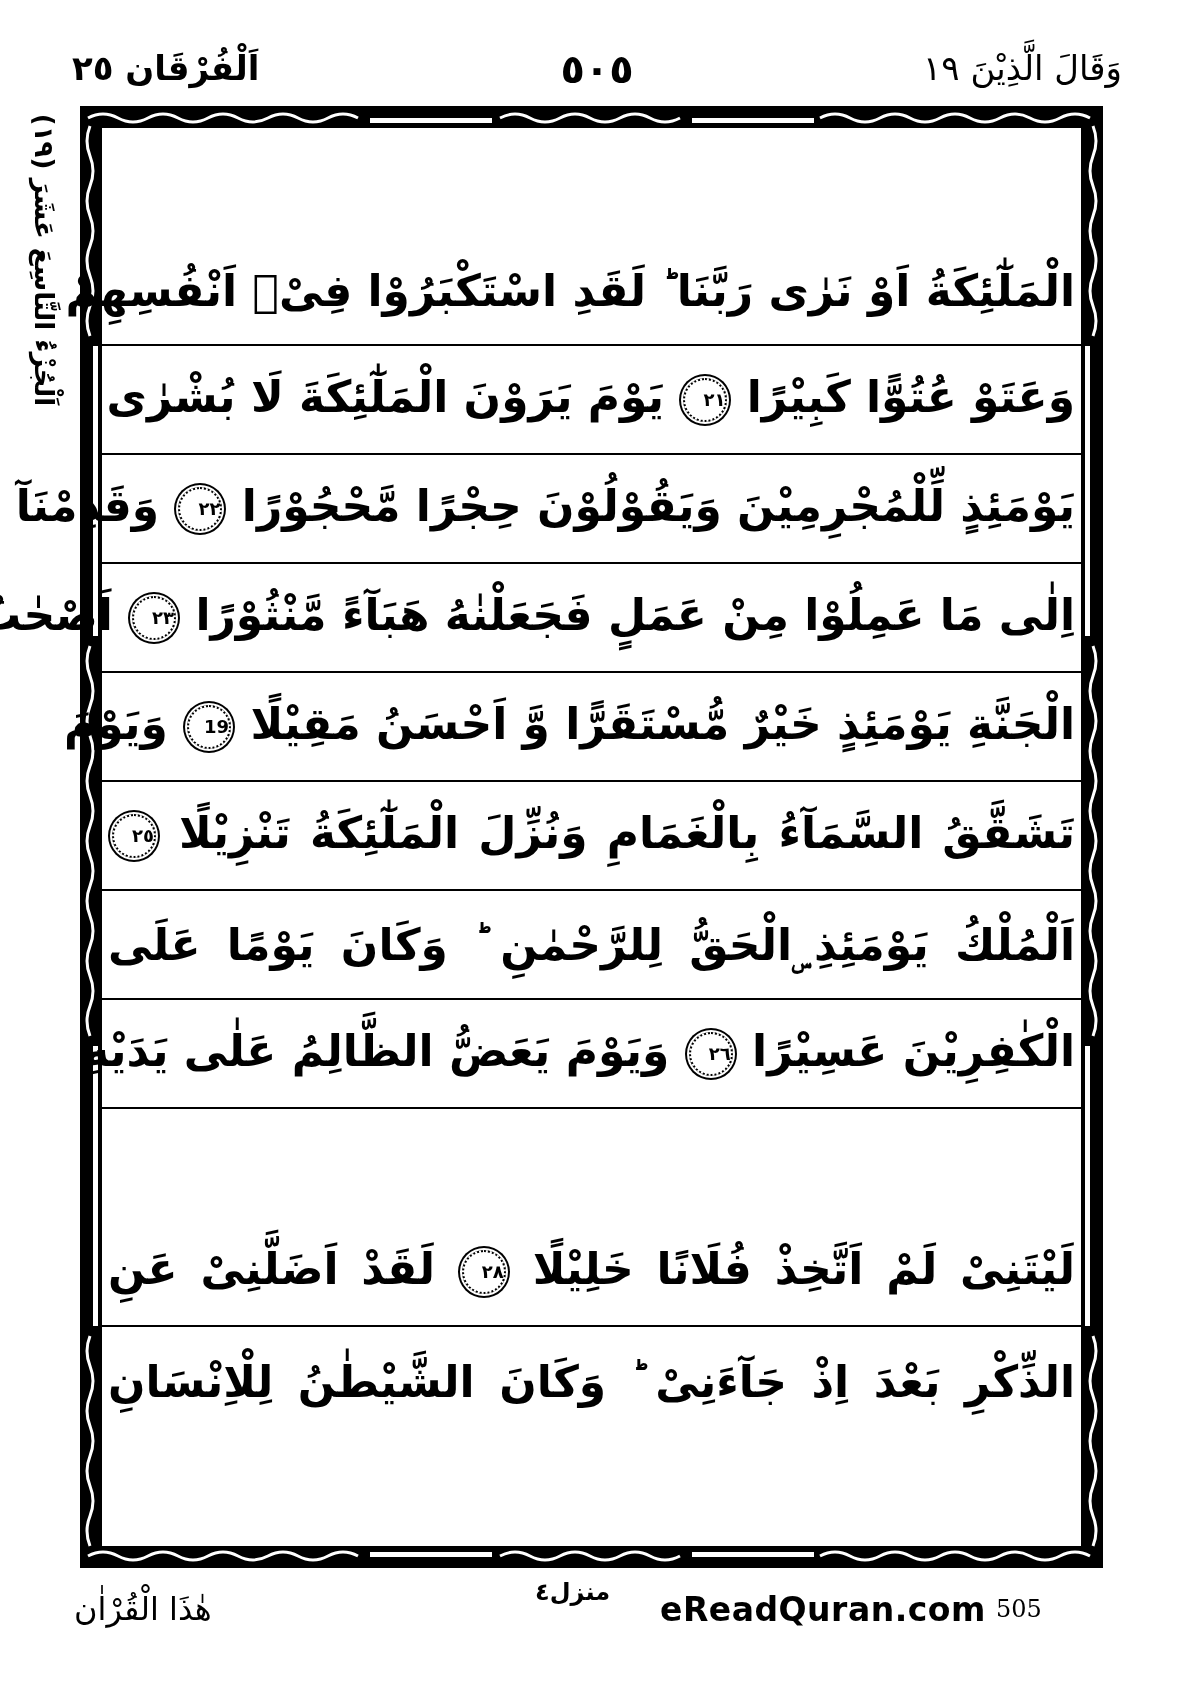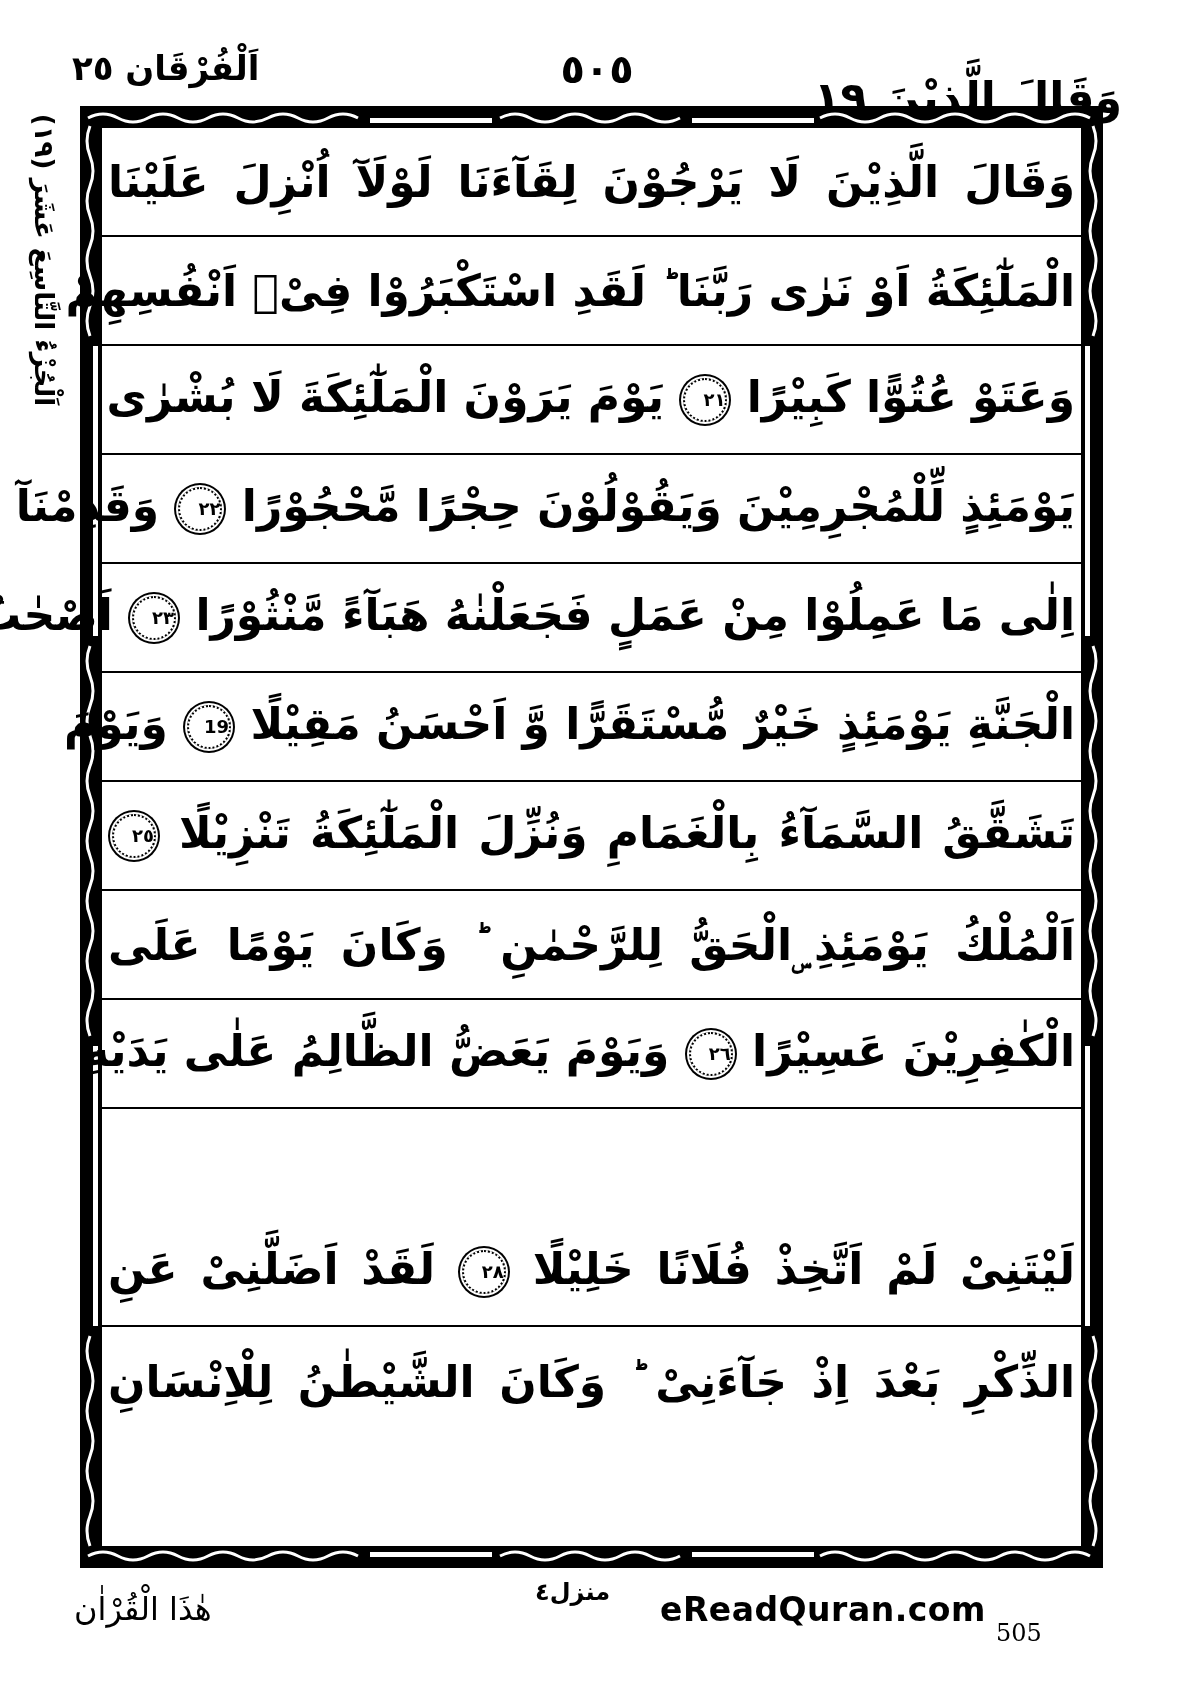--- a/index.html
+++ b/index.html
@@ -1,41 +1,41 @@
 <!DOCTYPE html>
 <html><head>
   <meta charset="utf-8">
   <style>
     html, body { margin:0; padding:0; }
     body {
       width:1190px; height:1684px; background:#ffffff; position:relative; overflow:hidden;
       font-family:"DejaVu Sans", sans-serif; color:#000;
     }
     .header { position:absolute; top:48px; left:72px; width:1050px; height:50px; }
-    .hdr-right { position:absolute; right:0; top:0; font-size:44px; font-weight:bold; direction:rtl; white-space:nowrap;margin-top:24px; }
+    .hdr-right { position:absolute; right:0; top:0; font-size:34px; font-weight:normal; direction:rtl; white-space:nowrap; }
     .hdr-center { position:absolute; left:50%; transform:translateX(-50%); top:-2px; font-size:40px; font-weight:bold; direction:rtl; }
     .hdr-left { position:absolute; left:0; top:0; font-size:34px; font-weight:bold; direction:rtl; white-space:nowrap; }
 
     .frame { position:absolute; left:80px; top:106px; width:1023px; height:1462px; background:#000; }
     .frame-inner { position:absolute; left:20px; top:20px; right:20px; bottom:20px; background:#fff; border:2px solid #000; box-sizing:border-box; }
     .orn { position:absolute; }
     .bar-gap { position:absolute; background:#fff; }
 
     .margin-note { position:absolute; left:14px; top:260px; transform:translate(-50%,-50%) rotate(90deg); transform-origin:center; font-size:26px; font-weight:bold; direction:rtl; white-space:nowrap; left:44px; }
 
     .lines { position:absolute; left:0; top:0; right:0; bottom:0; }
     .line { position:absolute; left:0; right:0; height:109px; border-bottom:2px solid #000; box-sizing:border-box; display:flex; align-items:center; justify-content:space-between; direction:rtl; padding:0 6px; }
     .line:last-child { border-bottom:none; }
     .line-text { font-family:"DejaVu Sans", sans-serif; font-size:44px; font-weight:bold; direction:rtl; white-space:nowrap; width:100%; text-align:justify; text-align-last:justify; line-height:1; }
     .ayah { display:inline-block; width:40px; height:40px; border-radius:50%; border:2px dotted #000; box-shadow:0 0 0 2px #fff, 0 0 0 4px #000; font-size:18px; font-weight:bold; text-align:left; line-height:40px; vertical-align:middle; margin:16px 4px; direction:rtl; }
 
     .footer-left { position:absolute; left:74px; top:1590px; font-size:32px; font-weight:normal; direction:rtl; }
     .footer-manzil { position:absolute; left:535px; top:1578px; font-size:24px; font-weight:bold; direction:rtl; }
     .footer-site { position:absolute; left:660px; top:1590px; font-family:"DejaVu Sans", sans-serif; font-size:33px; font-weight:bold; letter-spacing:0.5px; }
-    .footer-page { position:absolute; left:996px; top:1595px; font-family:"DejaVu Serif", serif; font-size:24px;margin-top:24px; }
+    .footer-page { position:absolute; left:996px; top:1595px; font-family:"DejaVu Serif", serif; font-size:24px; }
   </style>
 </head>
 <body>
 
 <div class="header">
   <div class="hdr-right">وَقَالَ الَّذِيْنَ ١٩</div>
   <div class="hdr-center">٥٠٥</div>
   <div class="hdr-left">اَلْفُرْقَان ٢٥</div>
 </div>
 
@@ -68,23 +68,20 @@
   <div class="bar-gap" style="left:612px;top:12px;width:122px;height:5px;"></div>
   <div class="bar-gap" style="left:290px;top:1446px;width:122px;height:5px;"></div>
   <div class="bar-gap" style="left:612px;top:1446px;width:122px;height:5px;"></div>
   <div class="bar-gap" style="left:13px;top:240px;width:5px;height:290px;"></div>
   <div class="bar-gap" style="left:13px;top:940px;width:5px;height:280px;"></div>
   <div class="bar-gap" style="left:1005px;top:240px;width:5px;height:290px;"></div>
   <div class="bar-gap" style="left:1005px;top:940px;width:5px;height:280px;"></div>
 
   <div class="frame-inner">
     <div class="lines">
-      <div class="line" style="top:0px">
-          <span class="line-text">وَقَالَ الَّذِيْنَ لَا يَرْجُوْنَ لِقَآءَنَا لَوْلَآ اُنْزِلَ عَلَيْنَا</span>
-        </div>
       <div class="line" style="top:109px">
           <span class="line-text">الْمَلٰٓئِكَةُ اَوْ نَرٰی رَبَّنَا ؕ لَقَدِ اسْتَكْبَرُوْا فِیْۤ اَنْفُسِهِمْ</span>
         </div>
       <div class="line" style="top:218px">
           <span class="line-text"><span>وَعَتَوْ عُتُوًّا كَبِيْرًا</span> <span class="ayah">٢١</span> <span>يَوْمَ يَرَوْنَ الْمَلٰٓئِكَةَ لَا بُشْرٰی</span></span>
         </div>
       <div class="line" style="top:327px">
           <span class="line-text"><span>يَوْمَئِذٍ لِّلْمُجْرِمِيْنَ وَيَقُوْلُوْنَ حِجْرًا مَّحْجُوْرًا</span> <span class="ayah">٢٢</span> <span>وَقَدِمْنَآ</span></span>
         </div>
       <div class="line" style="top:436px">

